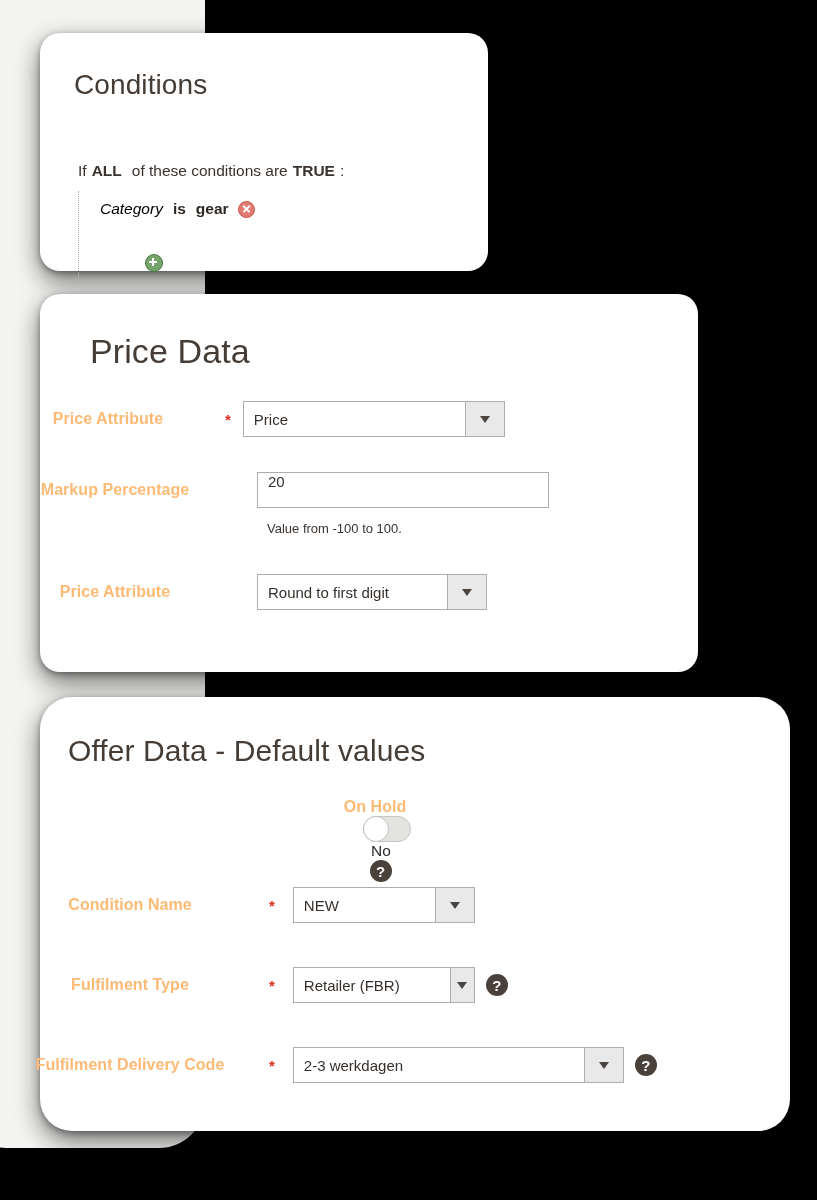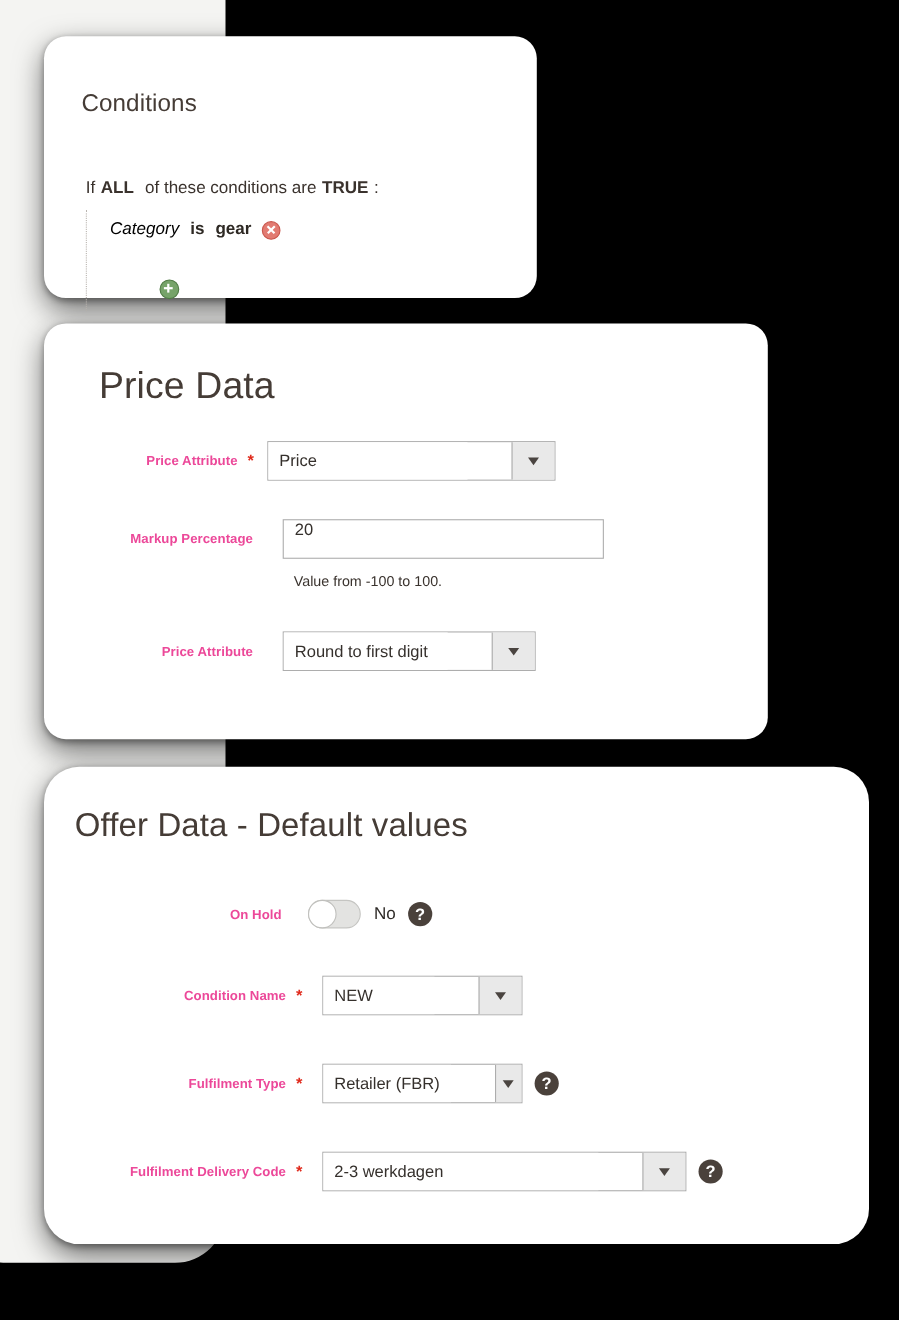--- a/index.html
+++ b/index.html
@@ -64,22 +64,22 @@
 
   
   .card-title {
     color: #453c36;
     font-weight: 400;
     letter-spacing: 0.1px;
   }
   #card-conditions .card-title {
     position: absolute;
     left: 34px;
-    top: 48px;
-    font-size: 22px;
+    top: 36px;
+    font-size: 28px;
   }
   #card-price .card-title {
     position: absolute;
     left: 30px;
     top: 38px;
     font-size: 34px;
     margin-left: 20px;
   }
   #card-offer .card-title {
     position: absolute;
@@ -179,24 +179,24 @@
   }
 
   
   .form-row {
     position: absolute;
     display: flex;
     align-items: center;
     white-space: nowrap;
   }
   .field-label {
-    font-size: 12px;
+    font-size: 16px;
     font-weight: 700;
-    color: #ec4899;
-    text-align: right;
+    color: #fdba74;
+    text-align: center;
     letter-spacing: 0.05px;
   }
   .req-star {
     color: #e02b1d;
     font-size: 15px;
     font-weight: 700;
     margin-left: 9px;
     margin-right: 0px;
     line-height: 1;
   }
@@ -262,21 +262,21 @@
   #row-markup .field-label { width: 230px; }
   #row-markup .textinput { width: 292px; margin-left: 27px; }
 
   #hint-markup { left: 267px; top: 521px; }
 
   #row-rounding { left: 0px; top: 574px; width: 658px; }
   #row-rounding .field-label { width: 230px; }
   #row-rounding .select { width: 230px; margin-left: 27px; }
 
   
-  #row-onhold { left: 0px; top: 818px; width: 750px; }
+  #row-onhold { left: 0px; top: 798px; width: 750px; flex-direction: column; }
   #row-onhold .field-label { width: 256px; }
   .toggle {
     width: 48px;
     height: 26px;
     border-radius: 13px;
     background: #e3e3e1;
     border: 1px solid #c5c5c2;
     position: relative;
     margin-left: 24px;
     box-sizing: border-box;

